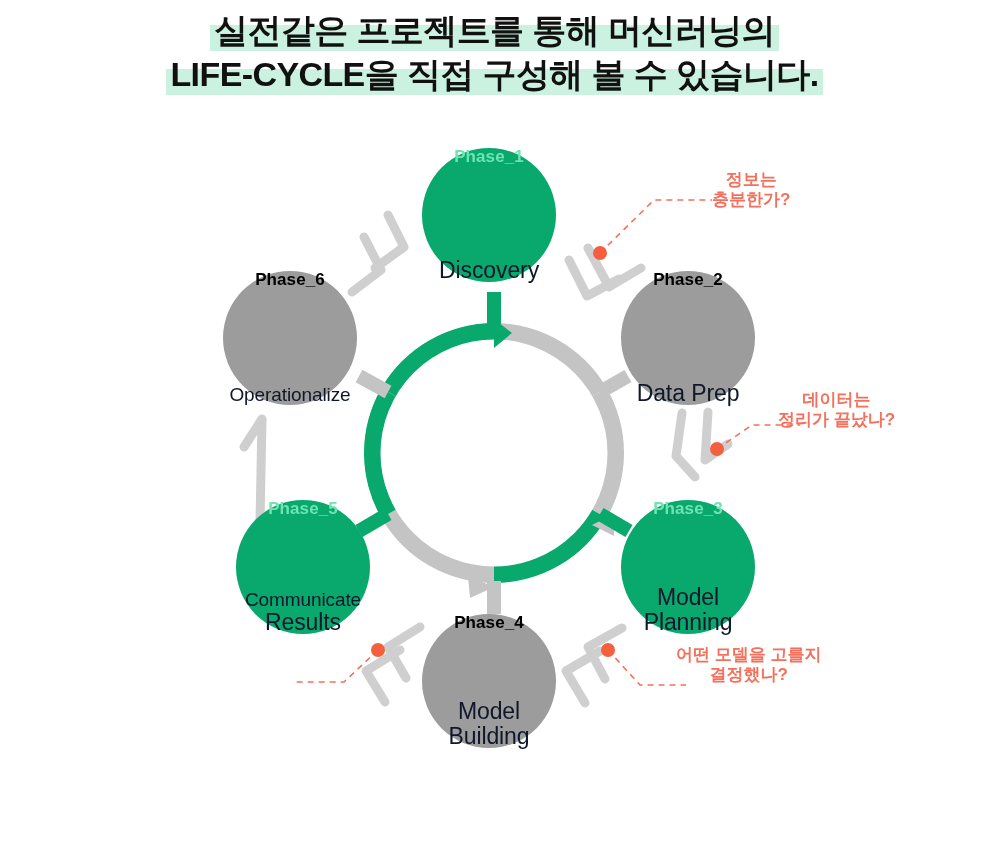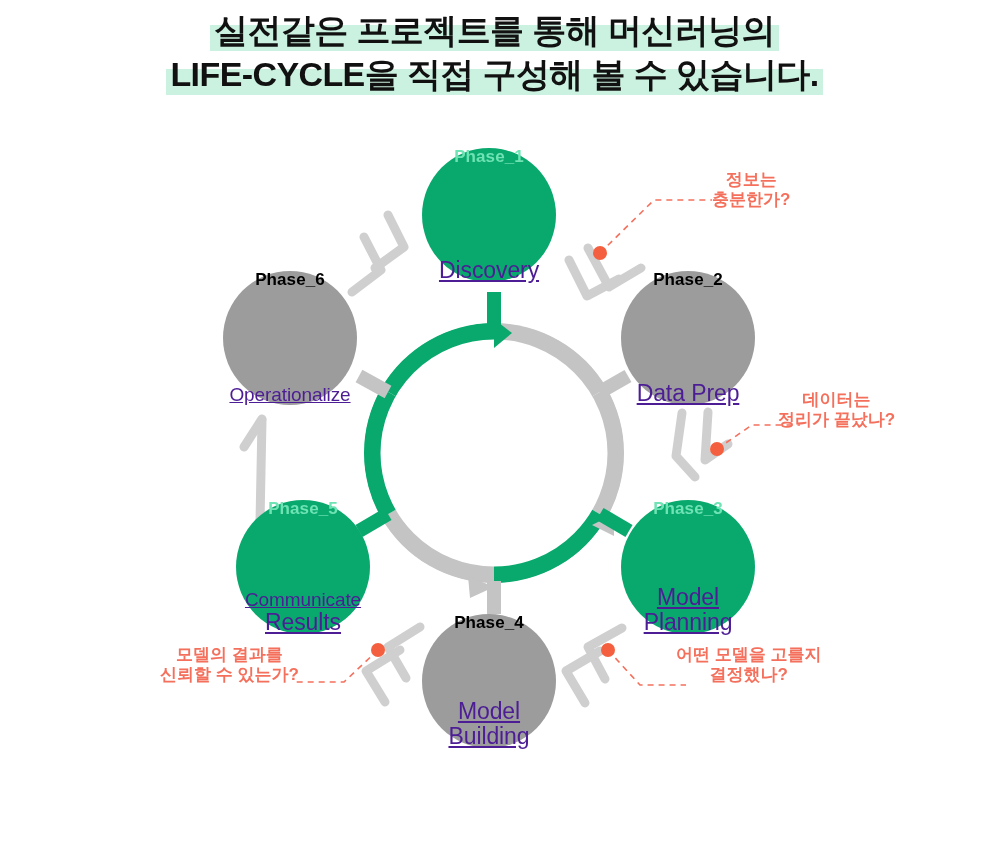--- a/index.html
+++ b/index.html
@@ -74,25 +74,24 @@
   .phase .ptag {
     font-size: 17px;
     font-weight: 600;
     margin-bottom: 2px;
     letter-spacing: 0.1px;
   }
   .phase.green .ptag { color: #6FE3B4; }
   .phase.gray  .ptag { color: #000000; }
 
   .phase .pname {
-    color: #4c1d95;
+    color: #0f172a;
     font-size: 23px;
     font-weight: 400;
     letter-spacing: -0.1px;
-    text-decoration: underline;
   }
   .phase .pname .sm { font-size: 19px; display: block; }
   .phase .pname .ln { display: block; }
 
   
   #phase1 { width: 134px; height: 134px; left: 422px; top: 28px; }
   #phase2 { width: 134px; height: 134px; left: 621px; top: 151px; }
   #phase3 { width: 134px; height: 134px; left: 621px; top: 380px; }
   #phase4 { width: 134px; height: 134px; left: 422px; top: 494px; }
   #phase5 { width: 134px; height: 134px; left: 236px; top: 380px; }
@@ -303,19 +302,15 @@
     <div class="callout right" id="callout2">
       <span class="cl">데이터는</span>
       <span class="cl">정리가 끝났나?</span>
     </div>
 
     <div class="callout right" id="callout3">
       <span class="cl">어떤 모델을 고를지</span>
       <span class="cl">결정했나?</span>
     </div>
 
-    <div class="callout left" id="callout4">
-      <span class="cl">모델의 결과를</span>
-      <span class="cl">신뢰할 수 있는가?</span>
-    </div>
 
   </div>
 </div>
 
 </body></html>

